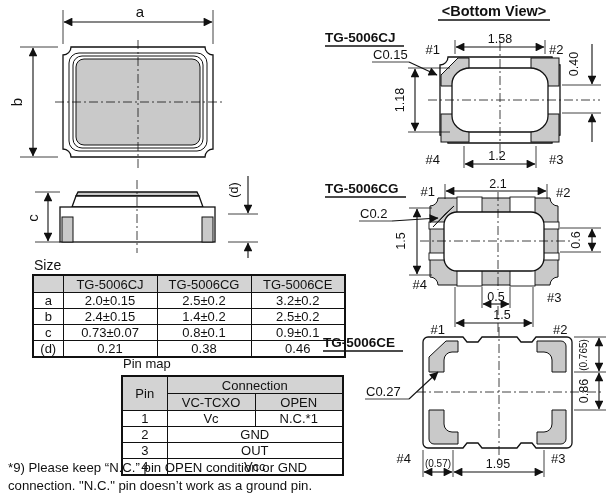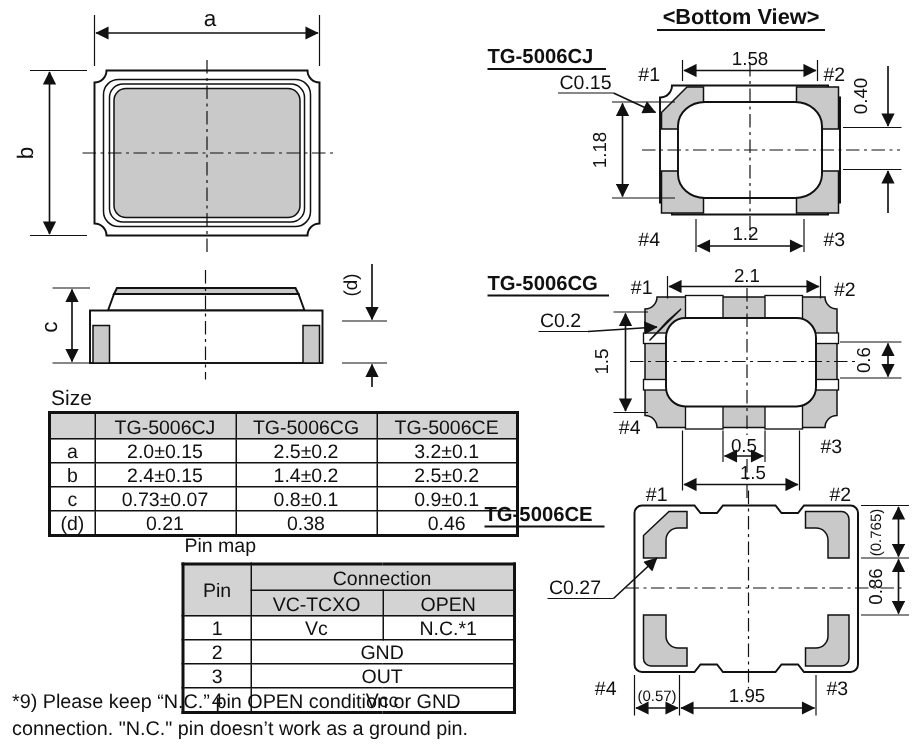--- a/index.html
+++ b/index.html
@@ -107,21 +107,21 @@
           <tr class="hrow">
         <td class="hdr"></td>
         <th class="hdr">TG-5006CJ</th>
         <th class="hdr">TG-5006CG</th>
         <th class="hdr">TG-5006CE</th>
       </tr>
       <tr>
         <td>a</td>
         <td>2.0±0.15</td>
         <td>2.5±0.2</td>
-        <td>3.2±0.1</td>
+        <td>3.2±0.2</td>
       </tr>
       <tr>
         <td>b</td>
         <td>2.4±0.15</td>
         <td>1.4±0.2</td>
         <td>2.5±0.2</td>
       </tr>
       <tr>
         <td>c</td>
         <td>0.73±0.07</td>

